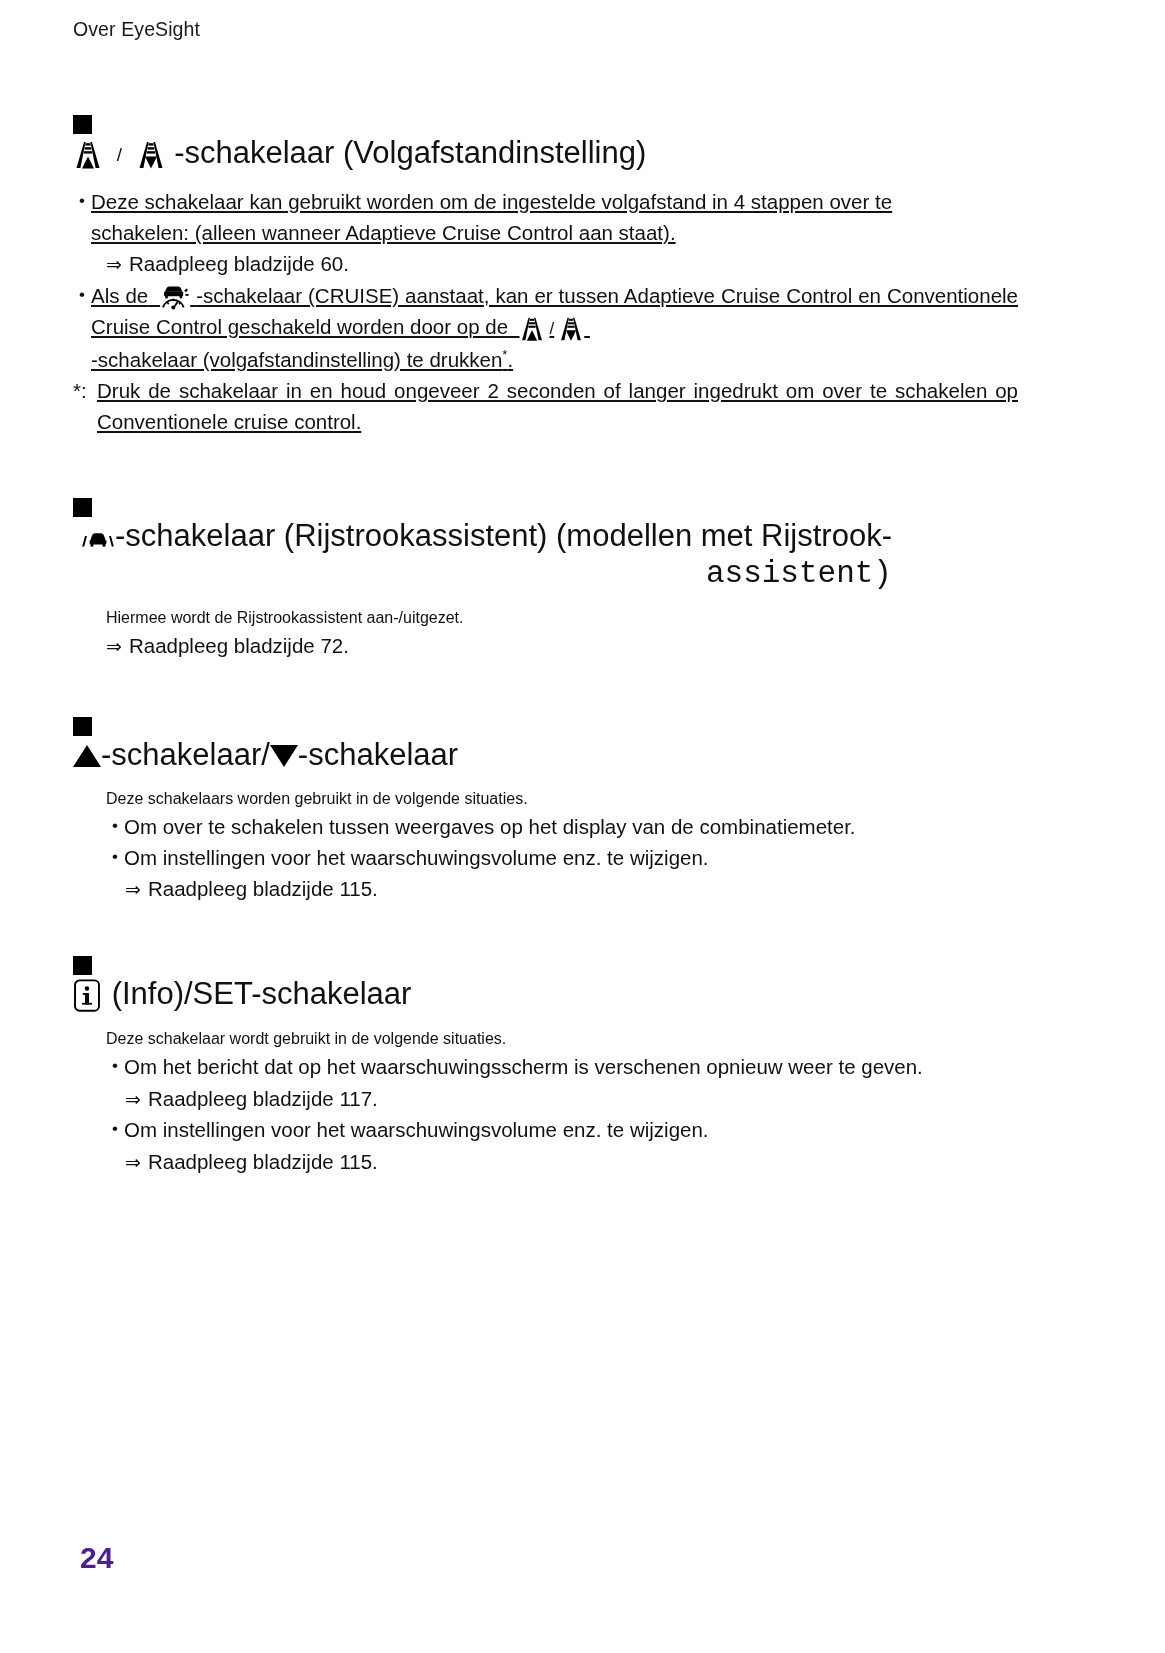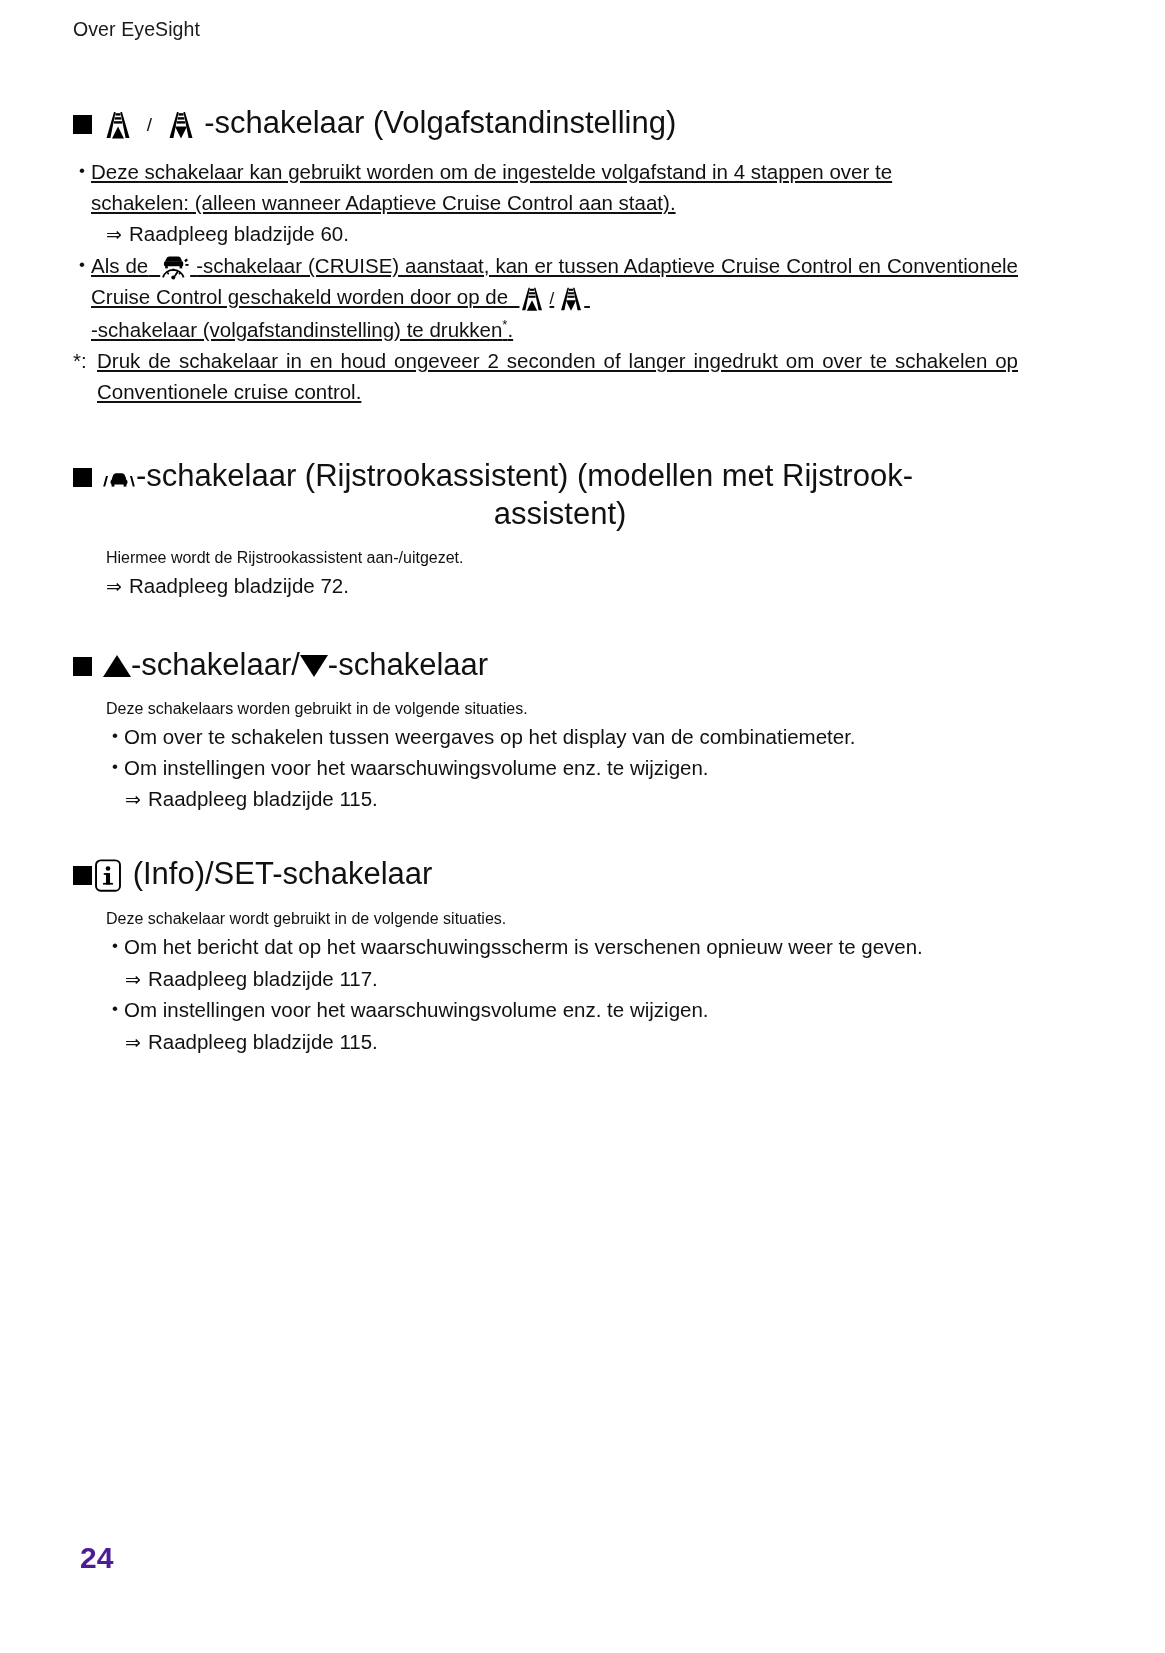--- a/index.html
+++ b/index.html
@@ -43,41 +43,42 @@
 
   
   .h-sec {
     display: flex;
     align-items: flex-start;
     font-size: 31px;
     line-height: 1.22;
     font-weight: 400;
     color: #111;
     margin: 0;
+    flex-direction: column;
   }
   .h-sec .sqr {
     flex: 0 0 auto;
     width: 19px;
     height: 19px;
     background: #000;
     margin-top: 11px;
     margin-right: 11px;
   }
   .h-text { flex: 1 1 auto; }
 
   .h-sec.tight .sqr { margin-right: 2px; }
 
   
   .h-just {
     text-align: justify;
     text-justify: inter-word;
     margin-left: 8px;
   }
   .h-just > .ln1 { display: block; }
-  .h-just > .ln2 { display: block; text-align: center; }
+  .h-just > .ln2 { display: block; text-align: right; font-family: Liberation Mono, monospace; }
 
   
   .para {
     font-size: 16px;
     line-height: 1.52;
     margin: 0;
     color: #111;
   }
   .indent-1 { margin-left: 33px; }
   .indent-2 { margin-left: 52px; }

